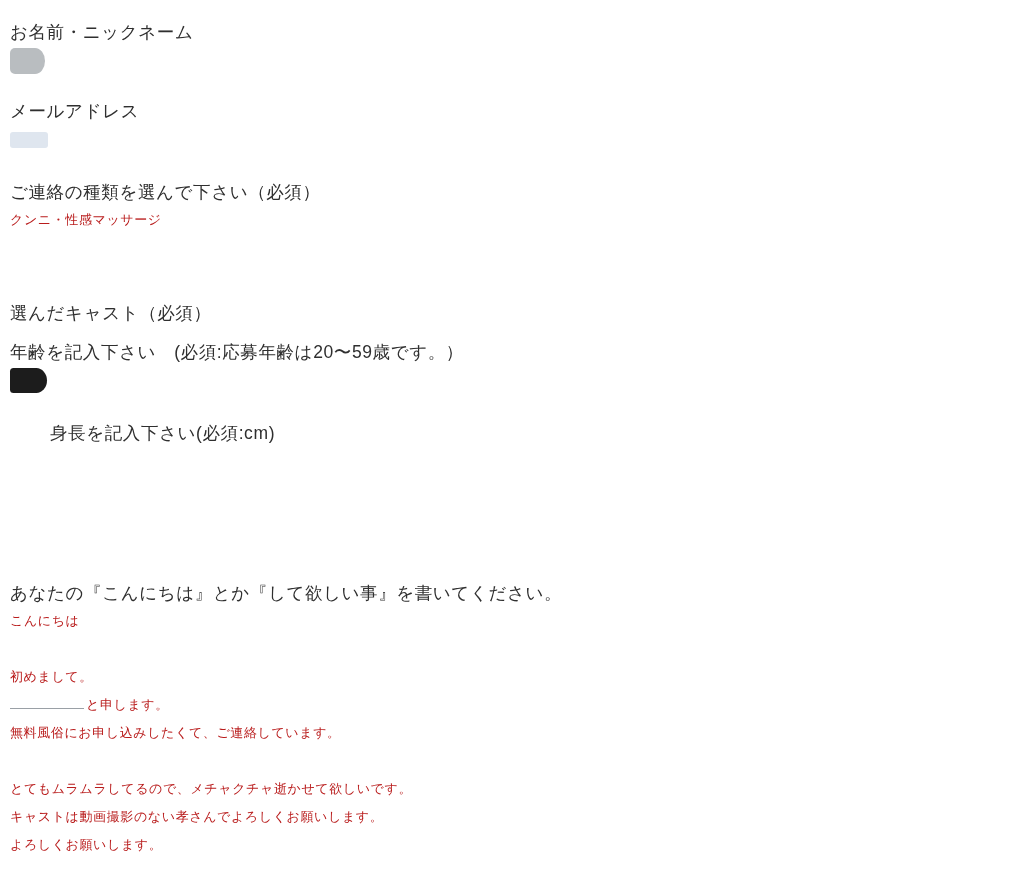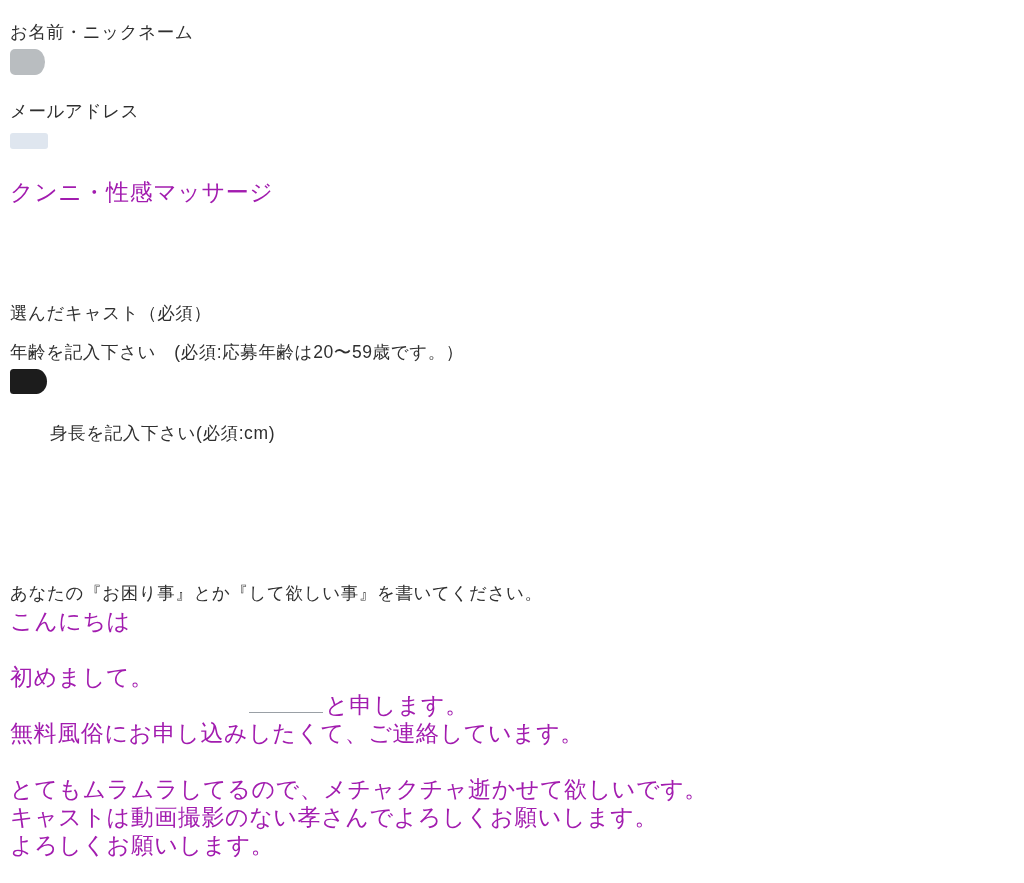--- a/index.html
+++ b/index.html
@@ -26,24 +26,24 @@
     left: 10px;
   }
   .label {
     font-size: 17.5px;
     line-height: 28px;
     letter-spacing: 0.6px;
     color: #2f2f2f;
     white-space: nowrap;
   }
   .value {
-    font-size: 23px;
+    font-size: 13px;
     line-height: 28px;
     letter-spacing: 0.6px;
-    color: #a21caf;
+    color: #b91c1c;
     white-space: nowrap;
   }
   .redaction-grey {
     display: inline-block;
     width: 35px;
     height: 26px;
     background: #b9bdc0;
     border-radius: 5px 10px 10px 5px / 5px 13px 13px 5px;
     vertical-align: middle;
   }
@@ -72,21 +72,20 @@
     margin-right: 2px;
   }
   .blank-row {
     height: 28px;
   }
   .body-lines .value {
     display: block;
   }
   .inline-row {
     white-space: nowrap;
-    text-align: center;
   }
 </style>
 </head>
 <body>
 
 <div class="page">
 
   <div class="field" style="top: 18px;">
     <div class="label">お名前・ニックネーム</div>
     <div class="value">
@@ -95,20 +94,21 @@
   </div>
 
   <div class="field" style="top: 97px;">
     <div class="label">メールアドレス</div>
     <div class="value">
       <span class="redaction-light"></span>
     </div>
   </div>
 
   <div class="field" style="top: 178px;">
+    <div class="label">ご連絡の種類を選んで下さい（必須）</div>
     <div class="value">クンニ・性感マッサージ</div>
   </div>
 
   <div class="field" style="top: 256px; margin-top: 43px;">
     <div class="label">選んだキャスト（必須）</div>
   </div>
 
   <div class="field" style="top: 338px;">
     <div class="label">年齢を記入下さい　(必須:応募年齢は20〜59歳です。）</div>
     <div class="value">
@@ -116,21 +116,21 @@
     </div>
   </div>
 
   <div class="field" style="top: 419px; margin-left: 40px;">
     <div class="label">身長を記入下さい(必須:cm)</div>
     <div class="value blank-row"></div>
   </div>
 
 
   <div class="field" style="top: 579px;">
-    <div class="label">あなたの『お困り事』とか『して欲しい事』を書いてください。</div>
+    <div class="label">あなたの『こんにちは』とか『して欲しい事』を書いてください。</div>
     <div class="body-lines">
       <div class="value">こんにちは</div>
       <div class="value blank-row"></div>
       <div class="value">初めまして。</div>
       <div class="value inline-row">
         <span class="redaction-line"></span><span>と申します。</span>
       </div>
       <div class="value">無料風俗にお申し込みしたくて、ご連絡しています。</div>
       <div class="value blank-row"></div>
       <div class="value">とてもムラムラしてるので、メチャクチャ逝かせて欲しいです。</div>

